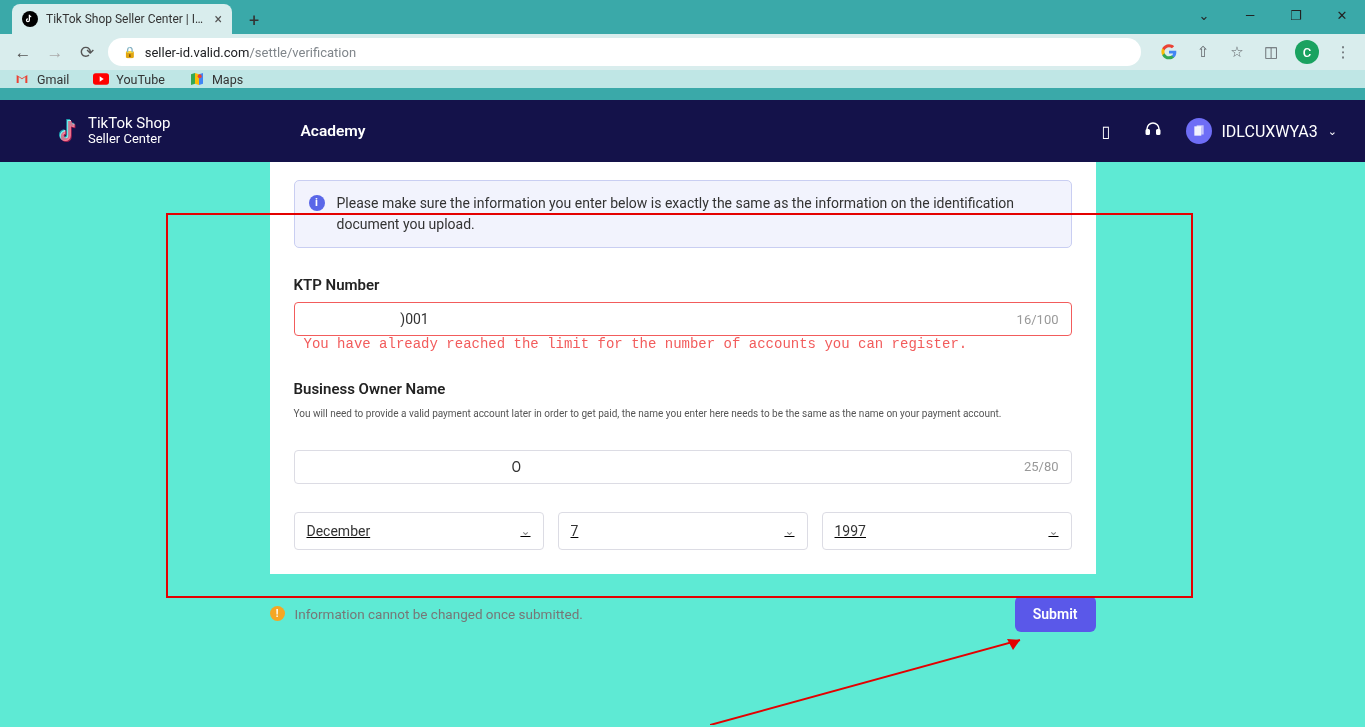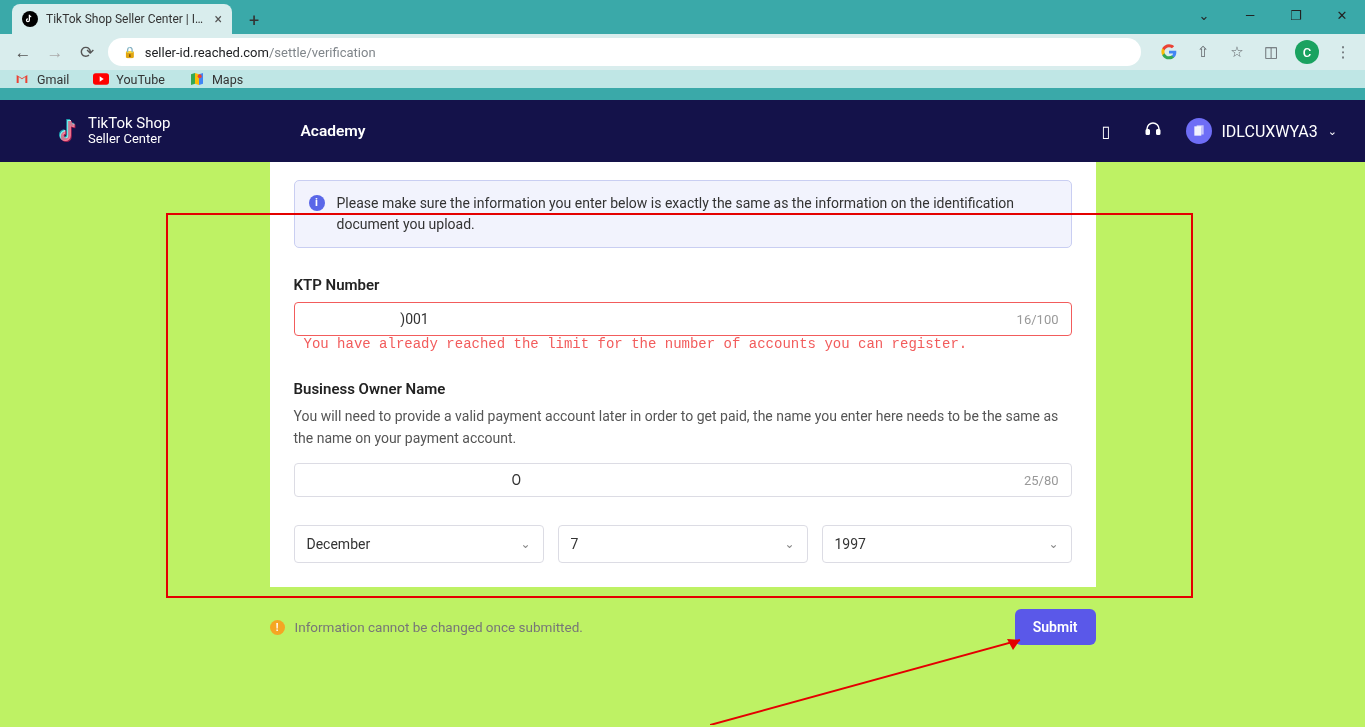--- a/index.html
+++ b/index.html
@@ -26,21 +26,21 @@
   .addr-right { display:flex; align-items:center; gap:14px; margin-left:8px; }
   .addr-right .ico { width:20px; height:20px; display:flex; align-items:center; justify-content:center; color:#5f6368; font-size:15px; }
   .profile-c { width:24px; height:24px; border-radius:50%; background:#1aa260; color:#fff; display:flex; align-items:center; justify-content:center; font-size:13px; font-weight:500; }
 
   
   .bmbar { height:18px; background:#bfe6e5; display:flex; align-items:center; padding:0 14px; gap:24px; font-size:12.5px; color:#333; }
   .bm { display:flex; align-items:center; gap:7px; }
   .bm .ic { width:16px; height:16px; }
 
   
-  .content { position:absolute; left:0; top:100px; right:0; bottom:0; background:#bef264; }
+  .content { position:absolute; left:0; top:100px; right:0; bottom:0; background:#5eead4; }
 
   
   .tt-header { height:62px; background:#14124a; display:flex; align-items:center; padding:0 28px 0 58px; color:#fff; }
   .tt-logo { display:flex; align-items:center; gap:8px; }
   .tt-note { width:22px; height:26px; position:relative; }
   .tt-note-txt { display:flex; flex-direction:column; line-height:1.05; }
   .tt-note-txt .top { font-size:15px; font-weight:700; }
   .tt-note-txt .top span { font-weight:400; }
   .tt-note-txt .bot { font-size:13px; font-weight:400; }
   .tt-nav { margin-left:130px; font-size:15.5px; font-weight:600; }
@@ -51,28 +51,28 @@
 
   
   .panel-wrap { display:flex; justify-content:center; padding-top:0; }
   .panel { width:826px; background:#fff; padding:18px 24px 24px 24px; position:relative; }
 
   .info-box { border:1px solid #c9cef2; background:#f2f3fd; border-radius:5px; padding:12px 14px; display:flex; gap:12px; font-size:14px; color:#333; line-height:1.5; }
   .info-box .i { width:16px; height:16px; border-radius:50%; background:#5a67e8; color:#fff; font-size:11px; display:flex; align-items:center; justify-content:center; flex-shrink:0; margin-top:2px; font-weight:700; }
 
   .field { margin-top:28px; }
   .field-label { font-size:15px; font-weight:600; color:#222; margin-bottom:8px; }
-  .field-help { font-size:14px; color:#555; line-height:1.55; margin-bottom:14px; }
+  .field-help { font-size:10px; color:#555; line-height:1.55; margin-bottom:28px; }
   .input-wrap { height:28px; border:1px solid #dcdce4; border-radius:4px; display:flex; align-items:center; padding:16px 12px; font-size:14px; }
   .input-wrap.error { border-color:#f25c5c; }
   .input-wrap input { flex:1; border:0; outline:0; font-size:14px; color:#333; background:transparent; }
   .input-wrap .count { font-size:13px; color:#999; }
   .err-msg { color:#f25c5c; font-size:14px; margin-top:0; padding-left:10px;font-family:Liberation Mono, monospace; }
 
-  .dob-row { display:flex; gap:14px; }
+  .dob-row { display:flex; gap:14px;text-decoration:underline; }
   .select { flex:1; height:38px; border:1px solid #dcdce4; border-radius:4px; display:flex; align-items:center; padding:0 12px; font-size:14px; color:#333; justify-content:space-between; }
   .select .chev { color:#888; font-size:12px; }
 
   
   .footer-row { width:826px; margin:22px auto 0 auto; display:flex; align-items:center; }
   .footer-row .warn { width:15px; height:15px; border-radius:50%; background:#f5a623; color:#fff; font-size:10px; display:flex; align-items:center; justify-content:center; margin-right:10px; font-weight:700; }
   .footer-row .text { font-size:13.5px; color:#777; }
   .submit-btn { margin-left:auto; background:#5a58e9; color:#fff; font-size:14px; font-weight:600; padding:10px 18px; border:0; border-radius:6px; cursor:pointer; }
 
   
@@ -100,21 +100,21 @@
     <div>✕</div>
   </div>
 </div>
 
 <div class="addrbar">
   <div class="nav-btn">←</div>
   <div class="nav-btn" style="color:#aaa">→</div>
   <div class="nav-btn">⟳</div>
   <div class="urlbox">
     <span class="lock">🔒</span>
-    <span><span class="domain">seller-id.reached.com</span><span class="path">/settle/verification</span></span>
+    <span><span class="domain">seller-id.valid.com</span><span class="path">/settle/verification</span></span>
     <span style="margin-left:auto"></span>
   </div>
   <div class="addr-right">
     <div class="ico">
         <svg width="16" height="16" viewBox="0 0 24 24">
           <path fill="#4285F4" d="M23 12.2c0-.8-.1-1.5-.2-2.2H12v4.2h6.2c-.3 1.4-1.1 2.6-2.3 3.4v2.8h3.7C21.8 18.4 23 15.6 23 12.2z"></path>
           <path fill="#34A853" d="M12 23c3.1 0 5.7-1 7.6-2.8l-3.7-2.8c-1 .7-2.4 1.1-3.9 1.1-3 0-5.5-2-6.4-4.7H1.8v2.9C3.7 20.4 7.5 23 12 23z"></path>
           <path fill="#FBBC05" d="M5.6 13.8c-.2-.7-.4-1.4-.4-2.2s.1-1.5.4-2.2V6.5H1.8C1 8.1.6 9.9.6 11.6s.4 3.5 1.2 5.1l3.8-2.9z"></path>
           <path fill="#EA4335" d="M12 4.8c1.7 0 3.2.6 4.4 1.7l3.3-3.3C17.7 1.4 15.1.3 12 .3 7.5.3 3.7 2.9 1.8 6.5l3.8 2.9C6.5 6.8 9 4.8 12 4.8z"></path>
         </svg>

